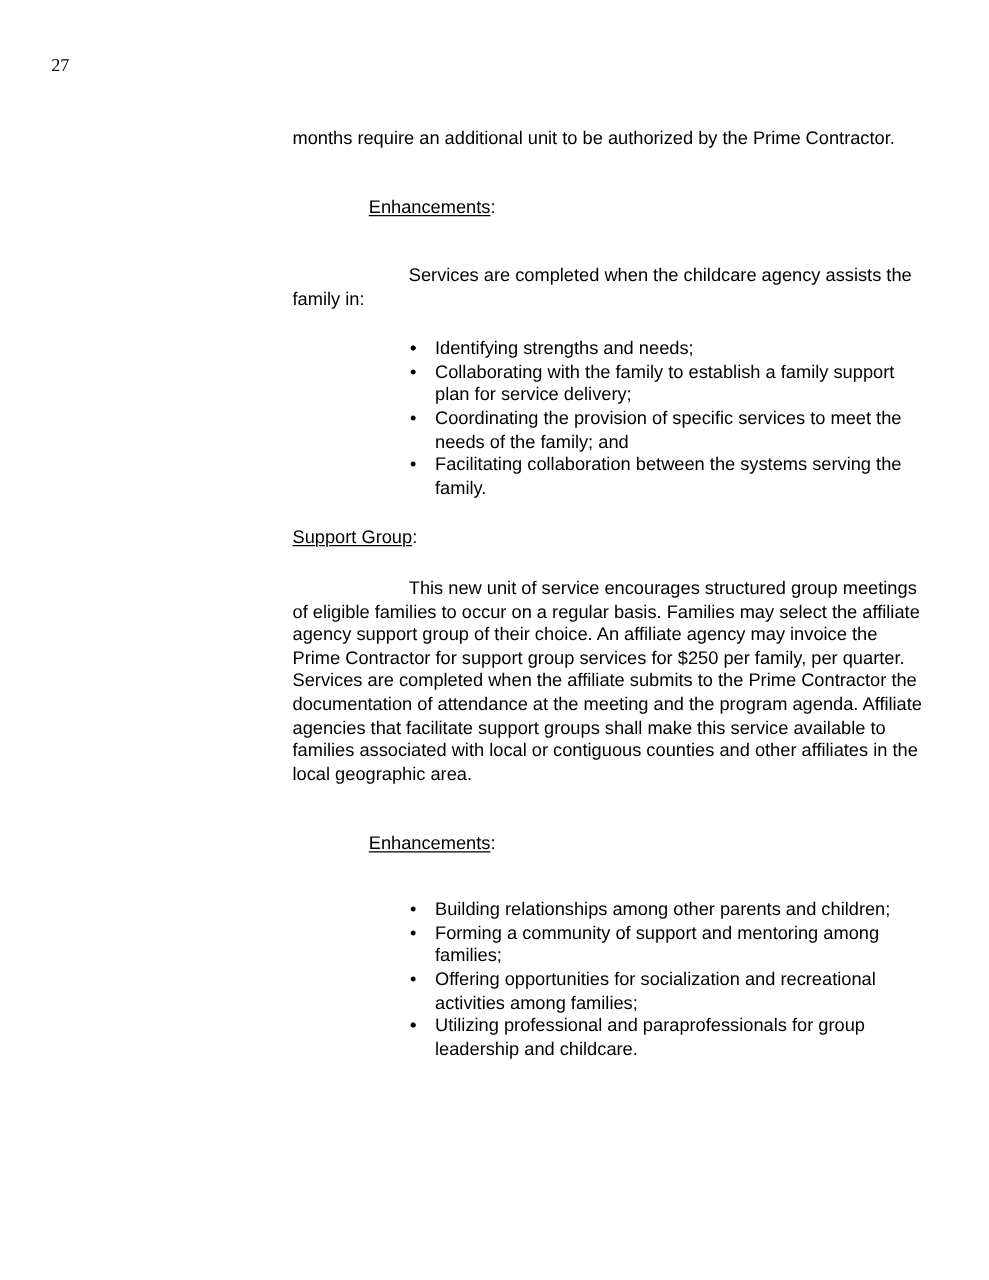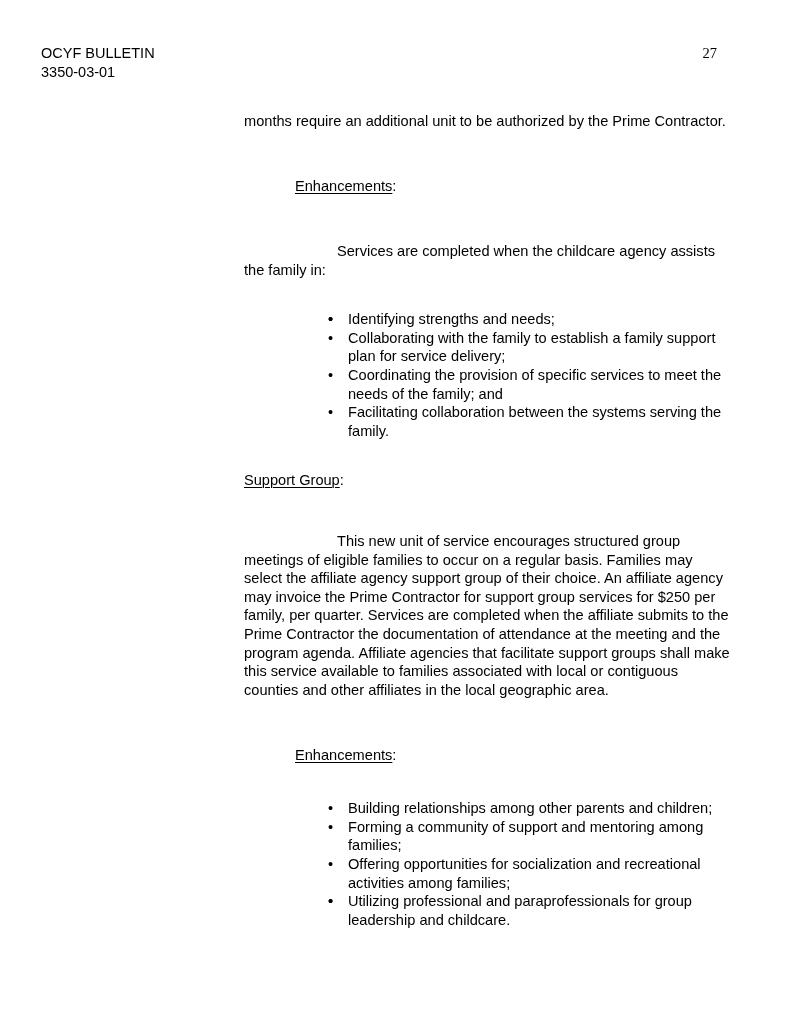--- a/index.html
+++ b/index.html
@@ -56,21 +56,21 @@
     position: absolute;
     left: 232px;
     top: 100px;
     width: 510px;
     font-size: 14.6px;
     line-height: 18.6px;
     text-align: left;
   }
 
   .para {
-    margin: 12px;
+    margin: 2px;
     text-indent: 0;
   }
   .para.indent-first {
     text-indent: 93px;
   }
 
   .heading-line {
     margin: 16px;
     padding-left: 47px;
   }
@@ -112,24 +112,20 @@
     max-width: 510px;
   }
 </style>
 </head>
 <body>
 
 <div class="page">
 
   <div class="header">
     <div class="header-row">
-      <div class="header-title-block">
-        <span class="header-line">OCYF BULLETIN</span>
-        <span class="header-line">3350-03-01</span>
-      </div>
       <div class="page-number">27</div>
     </div>
   </div>
 
   <div class="body-col">
 
     <p class="para">months require an additional unit to be authorized by the Prime Contractor.</p>
 
     <div class="spacer"></div>
 

